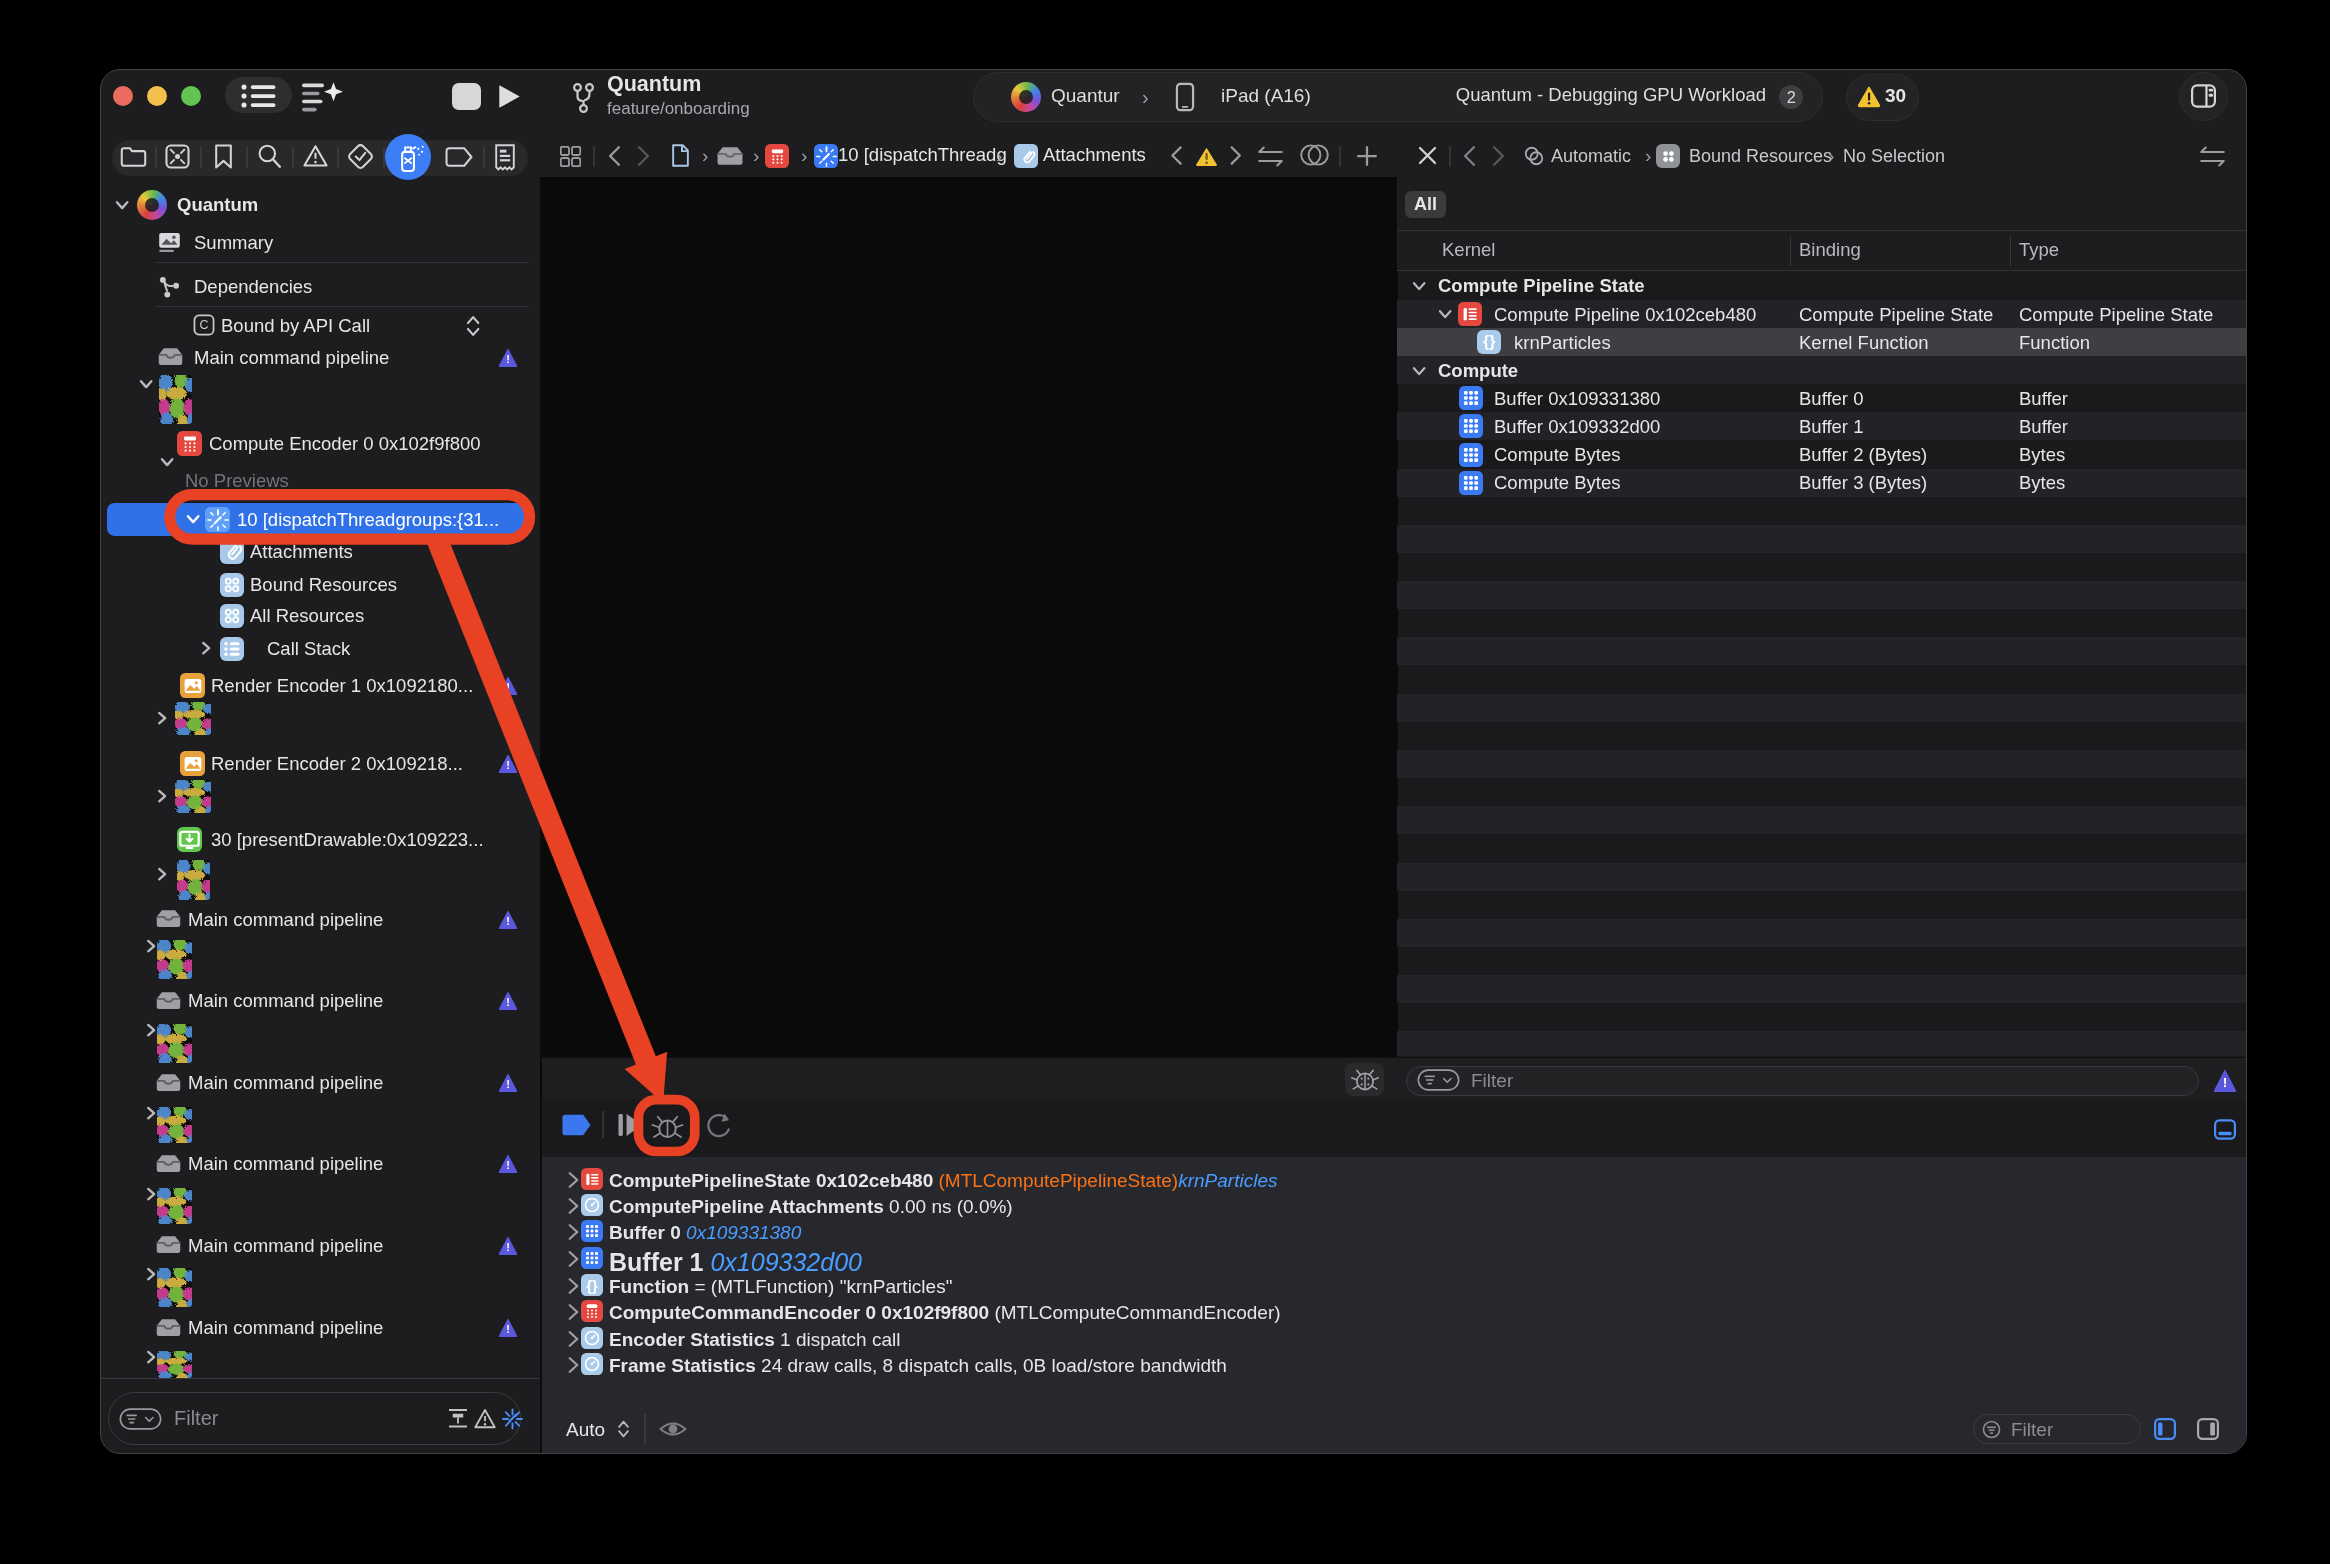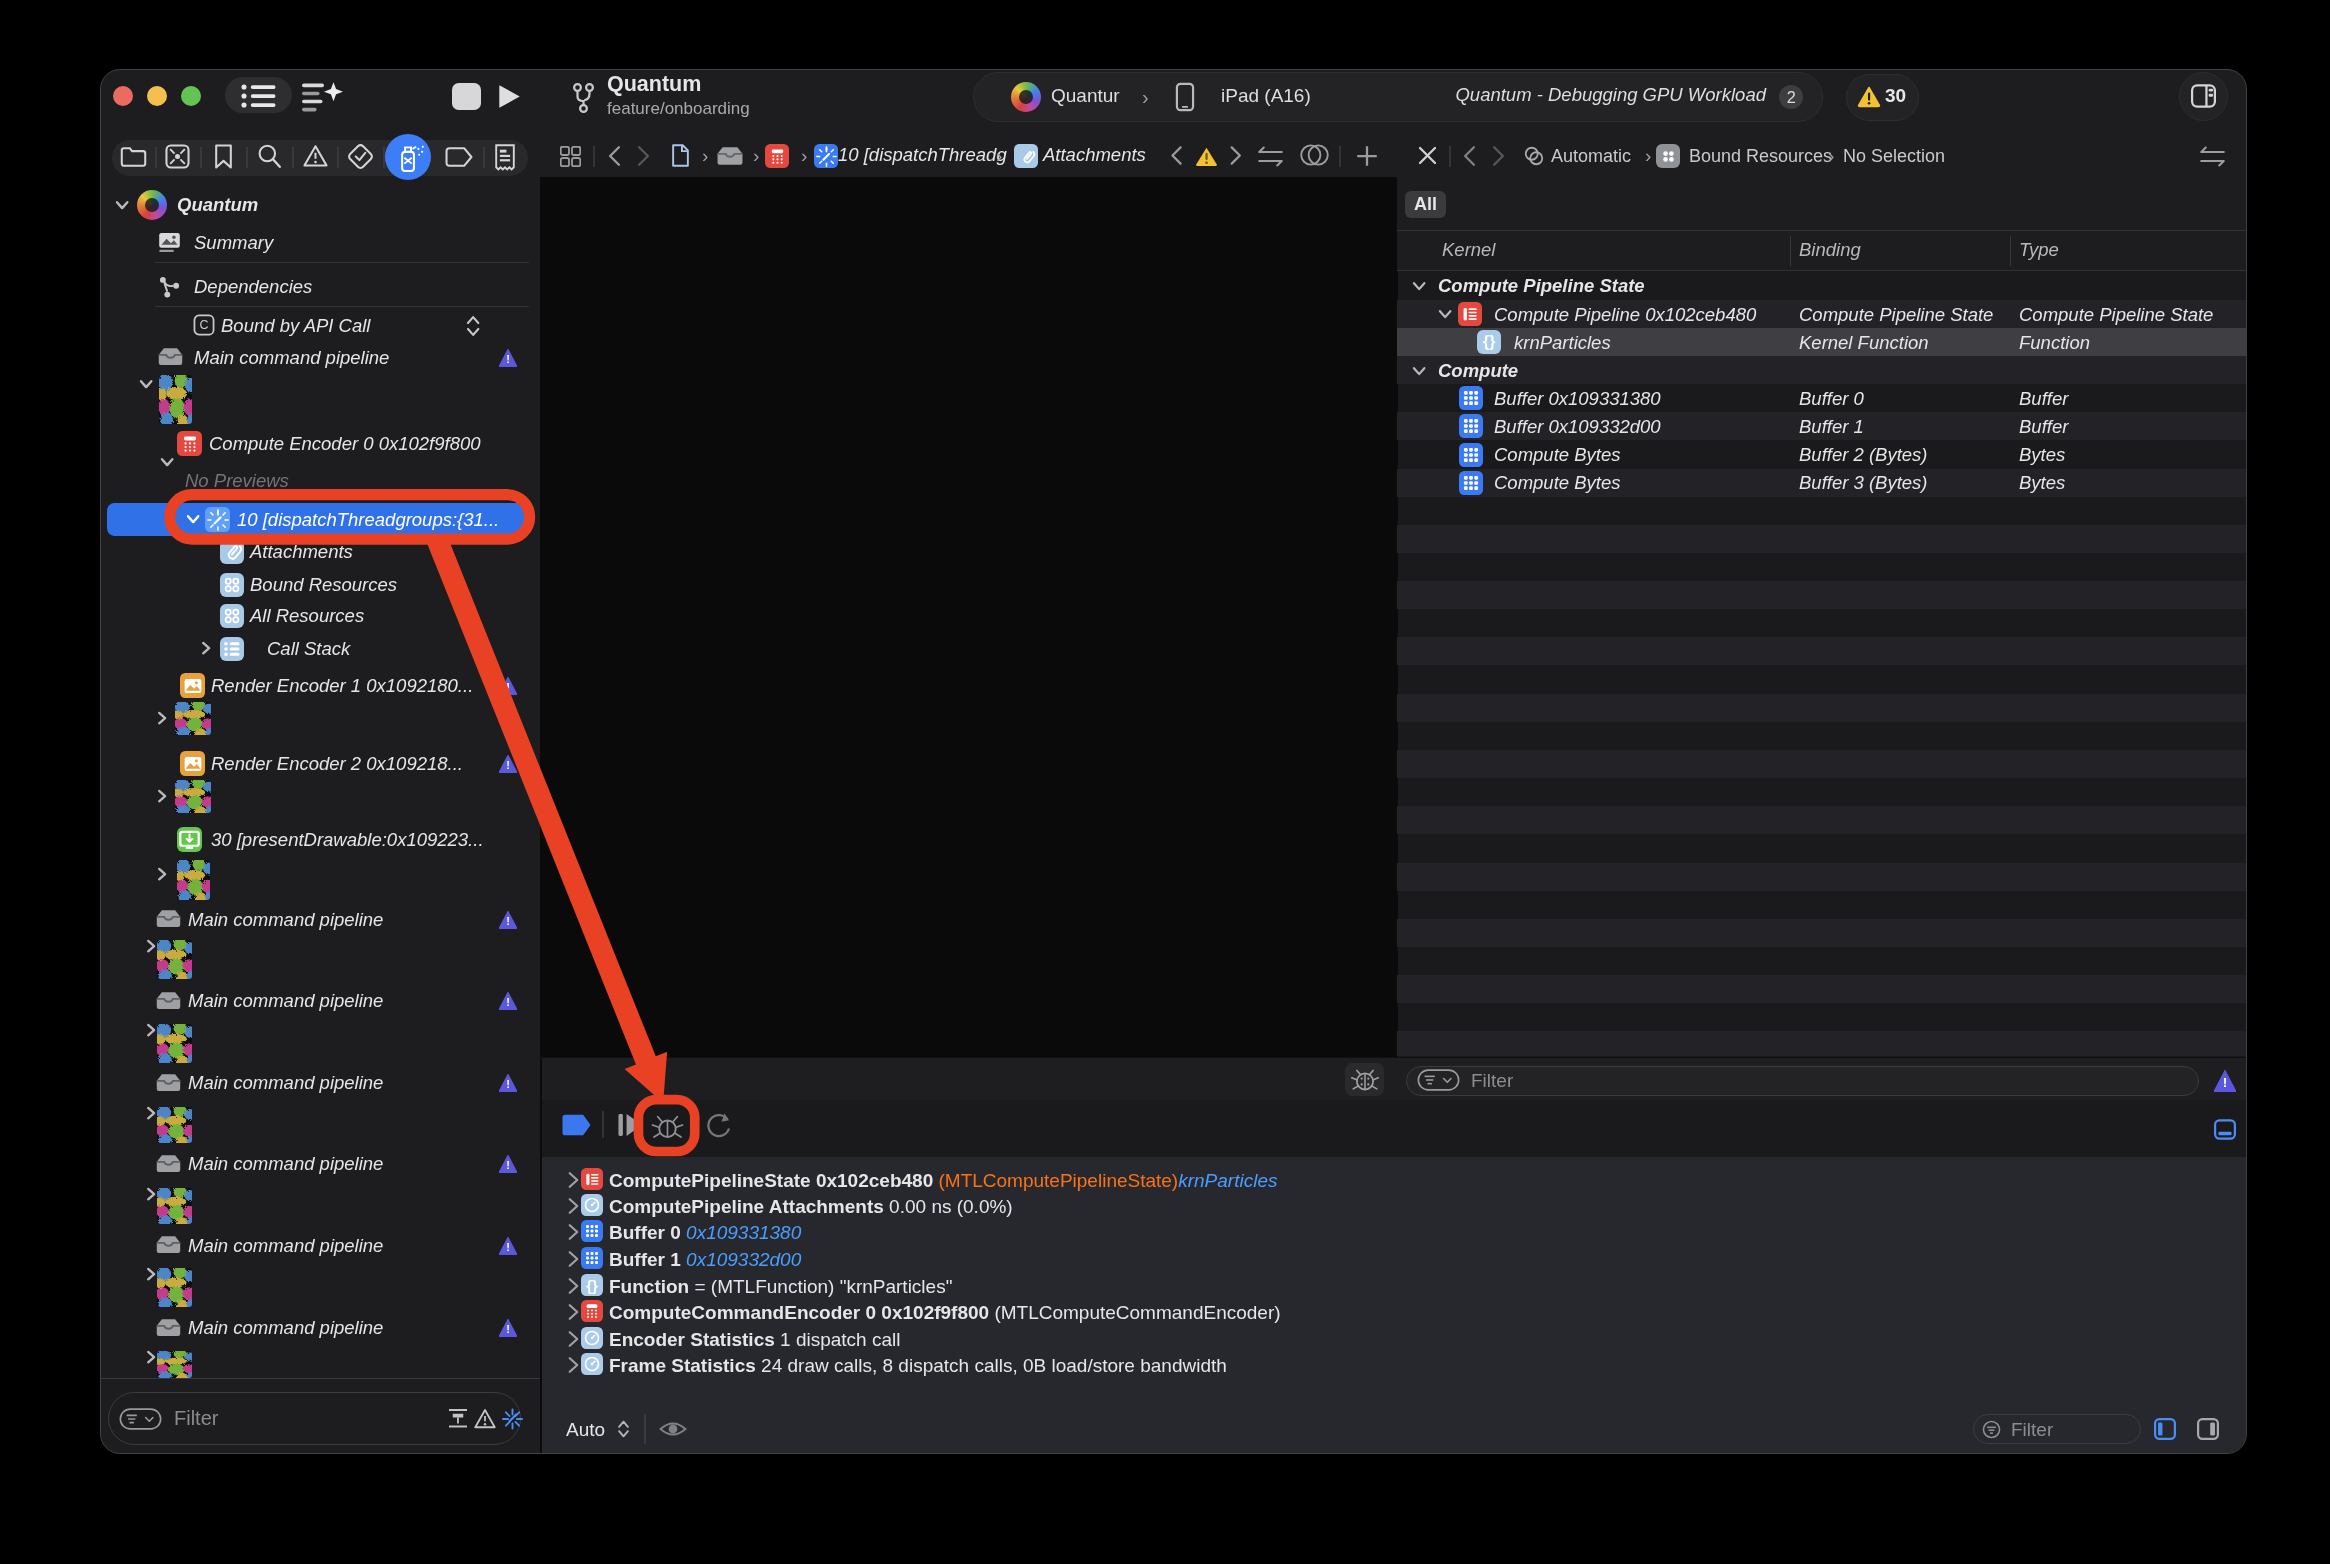--- a/index.html
+++ b/index.html
@@ -6,21 +6,21 @@
  border-radius:20px;border:1.5px solid #424246;overflow:hidden;}
 .abs{position:absolute;}
 .txt{position:absolute;white-space:nowrap;color:#e6e6e8;font-size:19px;line-height:1;}
 .b{font-weight:bold;}
 .g{color:#a9a9ad;}
 .dim{color:#747478;}
 .ic{position:absolute;display:flex;align-items:center;justify-content:center;}
 svg{display:block;}
 .sep{position:absolute;background:#3e3e41;width:1.5px;}
 .chev{position:absolute;color:#9fa0a3;font-size:19px;}
-.f25{font-size:18.5px !important;font-style:italic;}
+.f25{font-size:18.5px !important;}
 .f24{font-size:18px !important;}
 .badge{position:absolute;border-radius:50%;background:#3e3e40;color:#dadade;display:flex;align-items:center;justify-content:center;font-size:16.3px;}
 </style></head>
 <body>
 <div id="win">
 
 <div class="abs" style="left:12px;top:16.3px;width:20px;height:20px;border-radius:50%;background:#ec6b60"></div>
 <div class="abs" style="left:46px;top:16.3px;width:20px;height:20px;border-radius:50%;background:#f5bf4e"></div>
 <div class="abs" style="left:80px;top:16.3px;width:20px;height:20px;border-radius:50%;background:#63c454"></div>
 <div class="abs" style="left:124px;top:7.4px;width:67px;height:36px;border-radius:18px;background:#2e2e31"></div>
@@ -573,21 +573,21 @@
           <rect x="16.0" y="4.0" width="4.0" height="4.0" rx="1.5" fill="#fff"></rect>
           <rect x="4.0" y="10.0" width="4.0" height="4.0" rx="1.5" fill="#fff"></rect>
           <rect x="10.0" y="10.0" width="4.0" height="4.0" rx="1.5" fill="#fff"></rect>
           <rect x="16.0" y="10.0" width="4.0" height="4.0" rx="1.5" fill="#fff"></rect>
           <rect x="4.0" y="16.0" width="4.0" height="4.0" rx="1.5" fill="#fff"></rect>
           <rect x="10.0" y="16.0" width="4.0" height="4.0" rx="1.5" fill="#fff"></rect>
           <rect x="16.0" y="16.0" width="4.0" height="4.0" rx="1.5" fill="#fff"></rect>
         </svg>
       </div>
     </div>
-    <div class="txt" style="left:508px;top:1180px;font-size:19px"><b>Buffer 1</b> <i style="color:#4a9eff">0x109332d00</i></div>
+    <div class="txt" style="left:508px;top:1180px;font-size:25px"><b>Buffer 1</b> <i style="color:#4a9eff">0x109332d00</i></div>
     <div class="ic" style="left:465px;top:1207px;width:15px;height:18px">
       <svg width="15" height="18" viewBox="0 0 20 24" style="">
         <path d="M5 3 L15 12 L5 21" fill="none" stroke="#a0a0a4" stroke-width="3" stroke-linecap="round" stroke-linejoin="round"></path>
       </svg>
     </div>
     <div class="abs" style="left:480px;top:1204px">
       <div style="width:22px;height:22px;background:#abcbeb;border-radius:5.2px;display:flex;align-items:center;justify-content:center">
         <span style="color:#fff;font-size:15px;font-weight:bold;font-family:Liberation Sans">{}</span>
       </div>
     </div>

